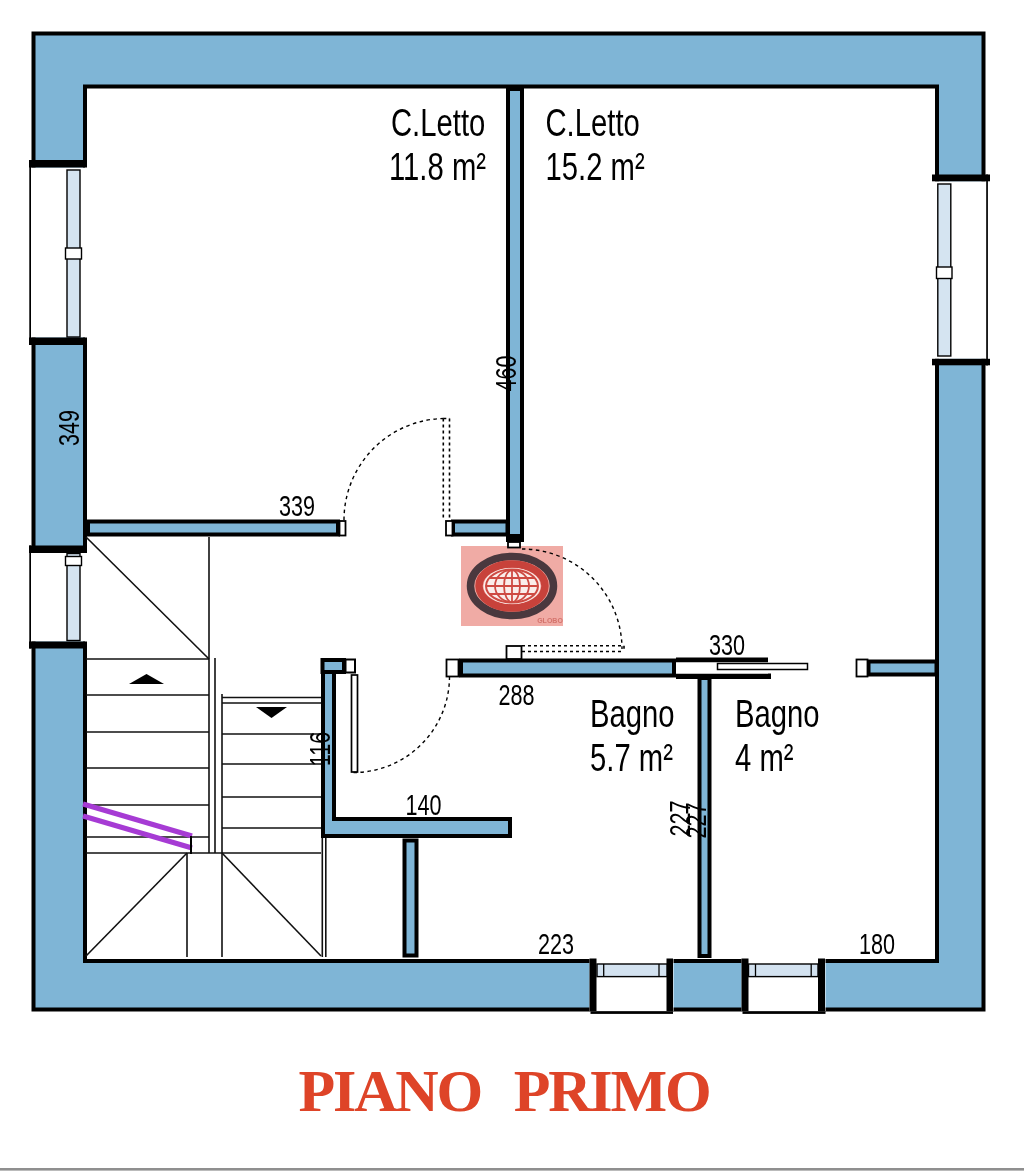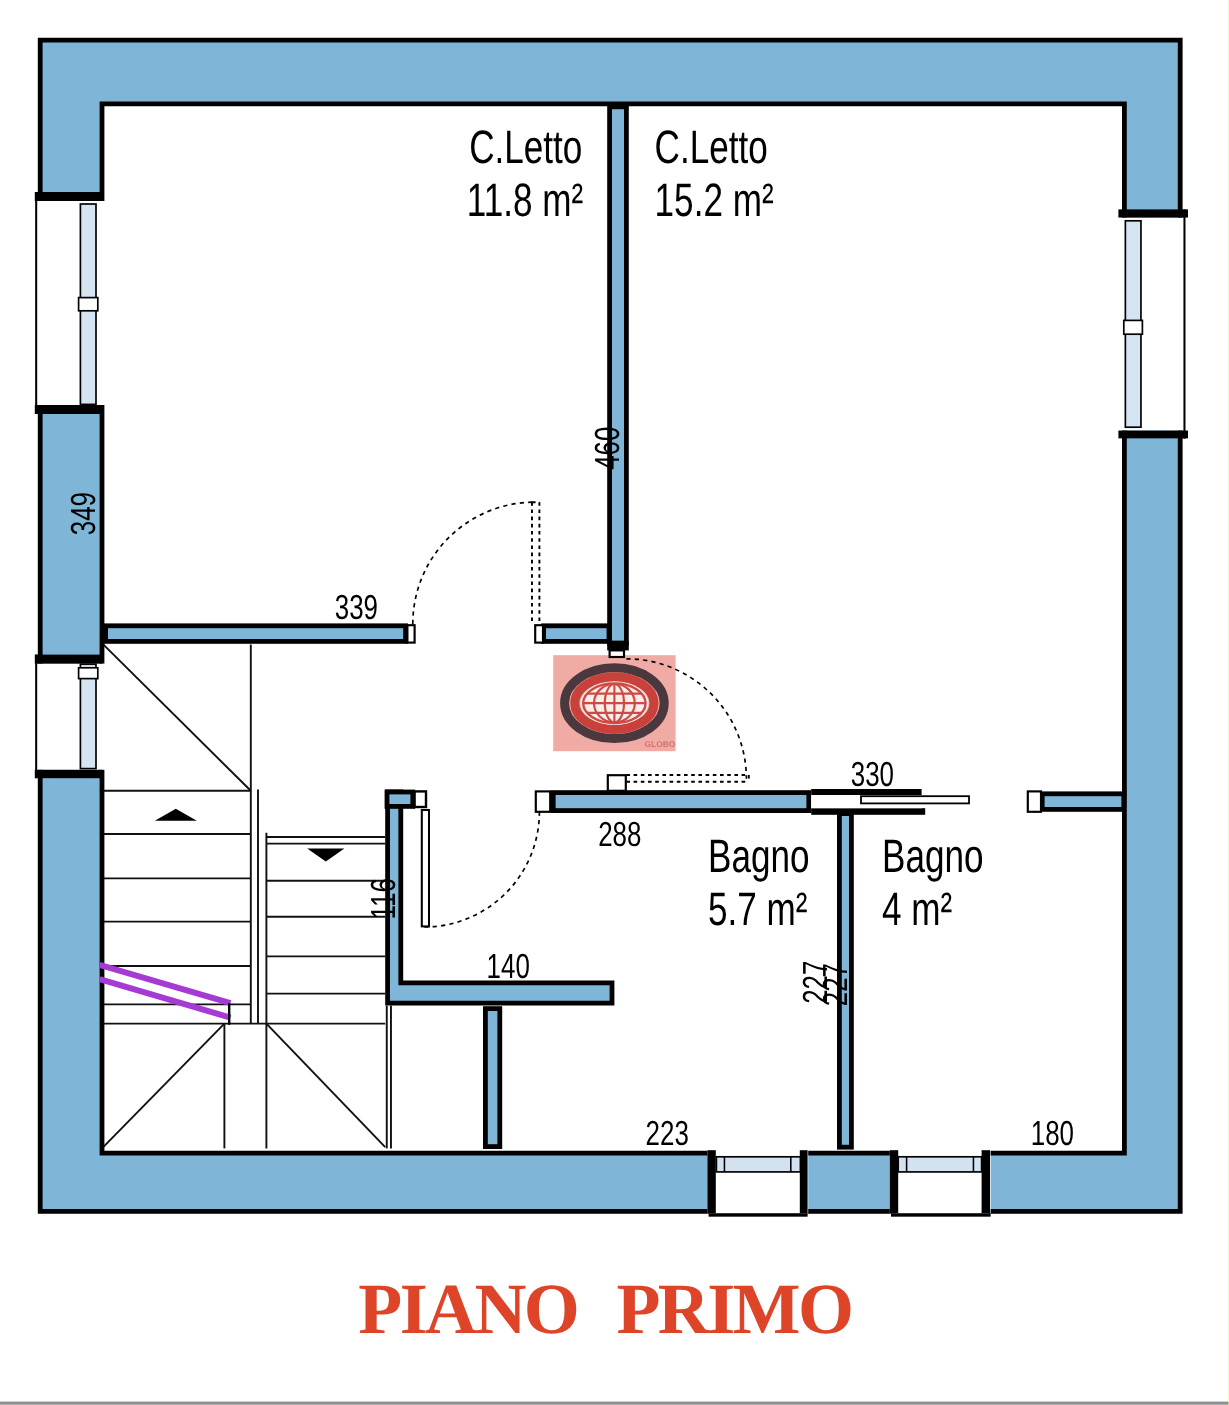--- a/index.html
+++ b/index.html
@@ -1,16 +1,16 @@
 <!DOCTYPE html>
 <html><head>
 <meta charset="utf-8">
 <style>
 html,body{margin:0;padding:0;background:#fff;}
-#page{position:relative;width:1024px;height:1171px;background:#bef264;overflow:hidden;}
+#page{position:relative;width:1024px;height:1171px;background:#737373;overflow:hidden;}
 svg{display:block;}
 text{font-family:"Liberation Sans", sans-serif;}
 </style>
 </head>
 <body>
 <div id="page">
 <svg width="1024" height="1171" viewBox="0 0 1024 1171">
 <rect x="0" y="0" width="1024" height="1171" fill="#ffffff"></rect>
 
 <g id="watermark">

